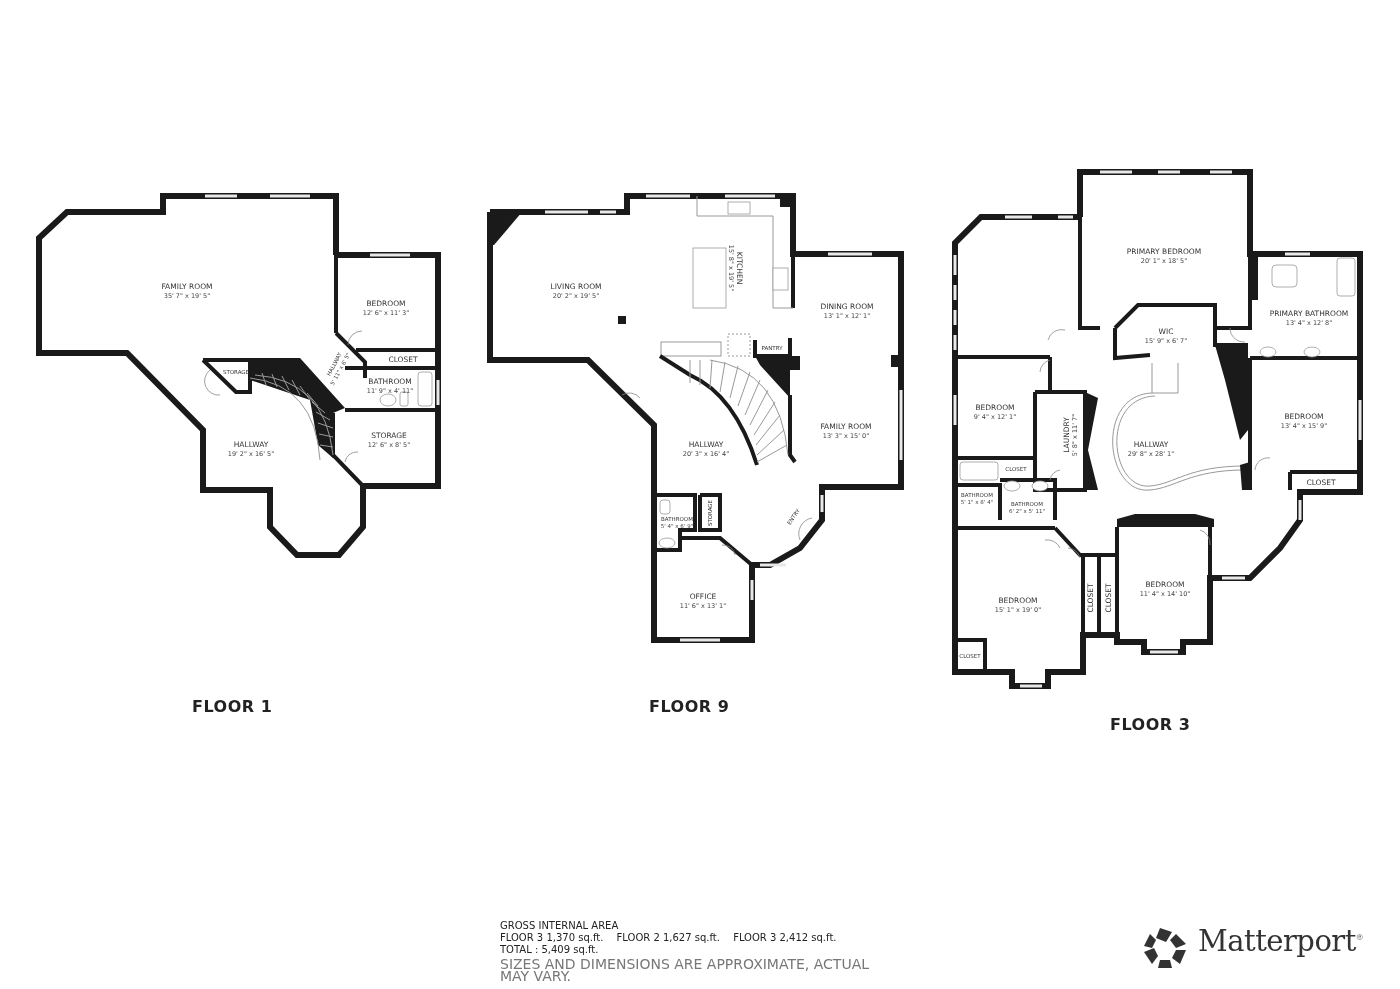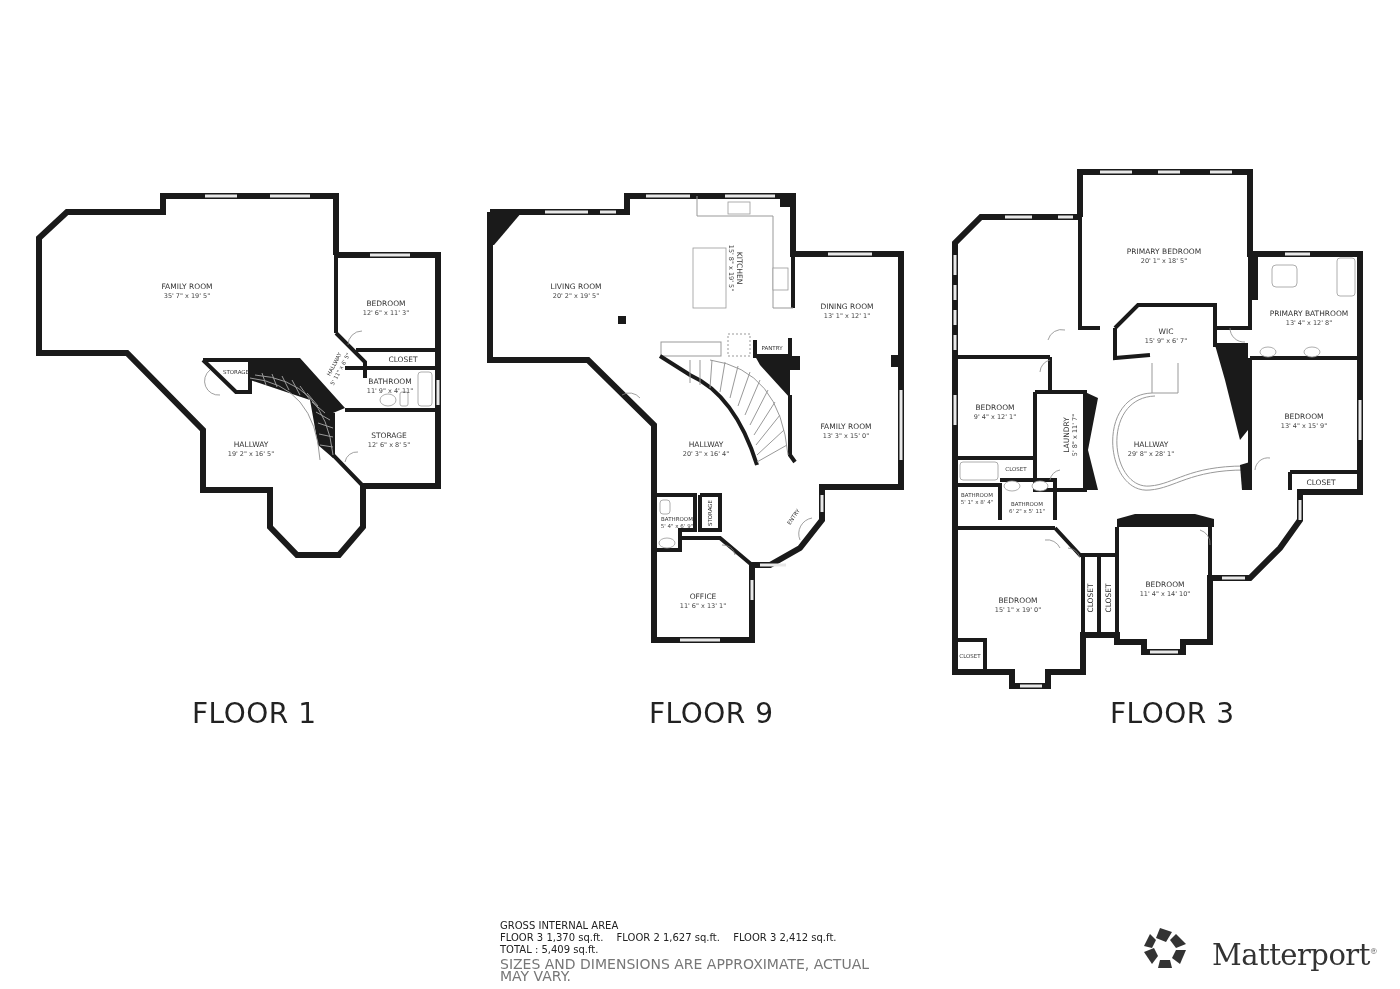--- a/index.html
+++ b/index.html
@@ -9,26 +9,26 @@
   .wall { fill: none; stroke: #1a1a1a; stroke-width: 6; stroke-linejoin: miter; }
   .iwall { fill: none; stroke: #1a1a1a; stroke-width: 4; }
   .thin { fill: none; stroke: #999; stroke-width: 1; }
   .win { stroke: #e8e8e8; stroke-width: 3; }
   .solid { fill: #1a1a1a; }
   .door { fill: none; stroke: #888; stroke-width: 0.8; }
   .fixture { fill: #fff; stroke: #999; stroke-width: 0.8; }
   .room-name { font-family: "DejaVu Sans", sans-serif; font-size: 7.5px; fill: #333; text-anchor: middle; }
   .room-dim  { font-family: "DejaVu Sans", sans-serif; font-size: 6.5px; fill: #444; text-anchor: middle; }
   .small-name { font-size: 5.5px; }
-  .floor-label { position: absolute; font-family: "DejaVu Sans", sans-serif; font-size: 28px; color: #222; letter-spacing: 0.5px; }
+  .floor-label { position: absolute; font-family: "DejaVu Sans", sans-serif; font-size: 16px; color: #222; letter-spacing: 0.5px; font-weight: bold; }
   .area-block { position: absolute; left: 500px; top: 920px; width: 400px; 
                 font-family: "DejaVu Sans", sans-serif; font-size: 10px; color: #222; line-height: 12px; }
   .area-block .disclaimer { color: #777; font-size: 14px; margin-top: 2px; }
   .area-block span.gap { display: inline-block; width: 10px; }
-  .logo { position: absolute; left: 1142px; top: 924px; height: 48px; display: flex; align-items: flex-end; gap: 14px; }
+  .logo { position: absolute; left: 1142px; top: 924px; height: 48px; display: flex; align-items: flex-start; }
   .logo-text { font-family: "DejaVu Serif", serif; font-size: 29px; color: #333; margin-left: 8px; letter-spacing: -0.5px; }
   .logo-reg { font-size: 8px; vertical-align: super; color: #555; }
 </style>
 </head>
 <body>
 
 <svg class="plan" width="1400" height="989" viewBox="0 0 1400 989">
 
   <g>
 
@@ -274,21 +274,21 @@
     <text class="room-name small-name" x="970" y="658">CLOSET</text>
     <text class="room-name" x="1093" y="598" transform="rotate(-90 1093 598)">CLOSET</text>
     <text class="room-name" x="1111" y="598" transform="rotate(-90 1111 598)">CLOSET</text>
     <text class="room-name" x="1165" y="587">BEDROOM</text>
     <text class="room-dim" x="1165" y="596">11' 4" x 14' 10"</text>
   </g>
 </svg>
 
 <div class="floor-label" style="left:192px; top:697px;">FLOOR 1</div>
 <div class="floor-label" style="left:649px; top:697px;">FLOOR 9</div>
-<div class="floor-label" style="left:1110px; top:697px;">FLOOR 3</div>
+<div class="floor-label" style="left:1110px; top:715px;">FLOOR 3</div>
 
 <div class="area-block">
   <div>GROSS INTERNAL AREA</div>
   <div>
     <span>FLOOR 3 1,370 sq.ft.</span><span class="gap"></span>
     <span>FLOOR 2 1,627 sq.ft.</span><span class="gap"></span>
     <span>FLOOR 3 2,412 sq.ft.</span>
   </div>
   <div>TOTAL :  5,409 sq.ft.</div>
   <div class="disclaimer">SIZES AND DIMENSIONS ARE APPROXIMATE, ACTUAL MAY VARY.</div>

